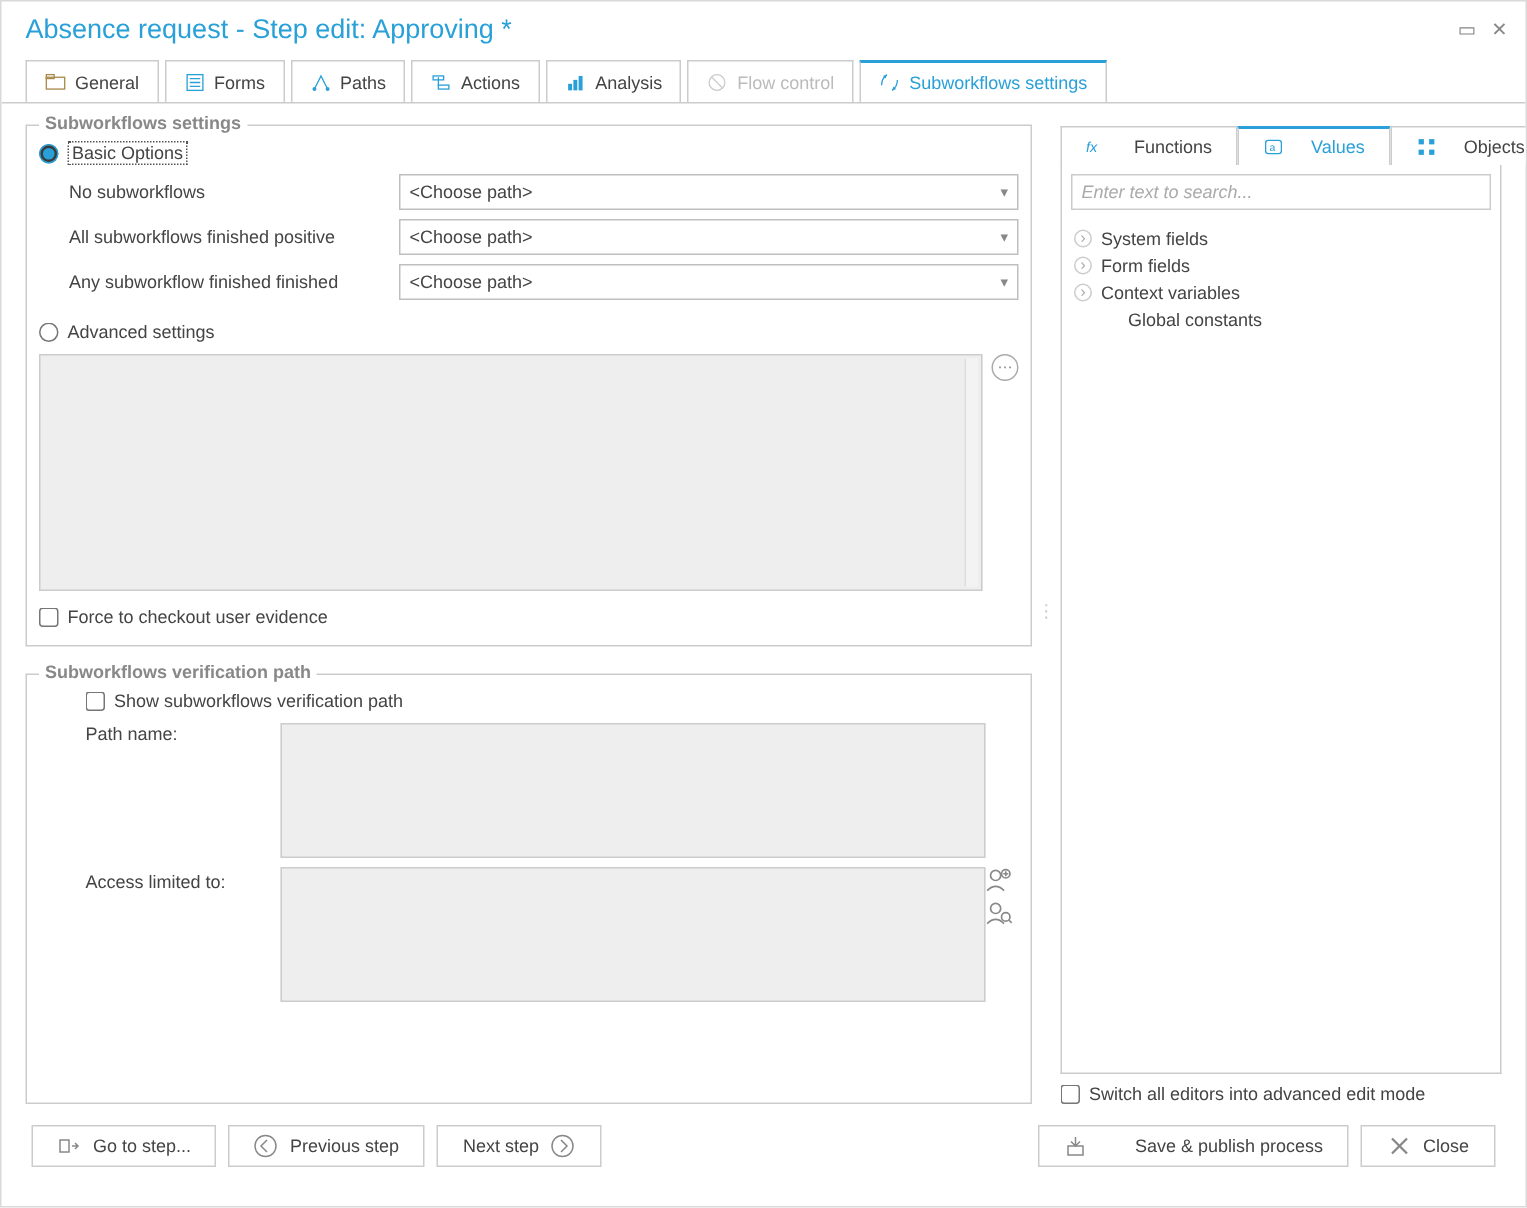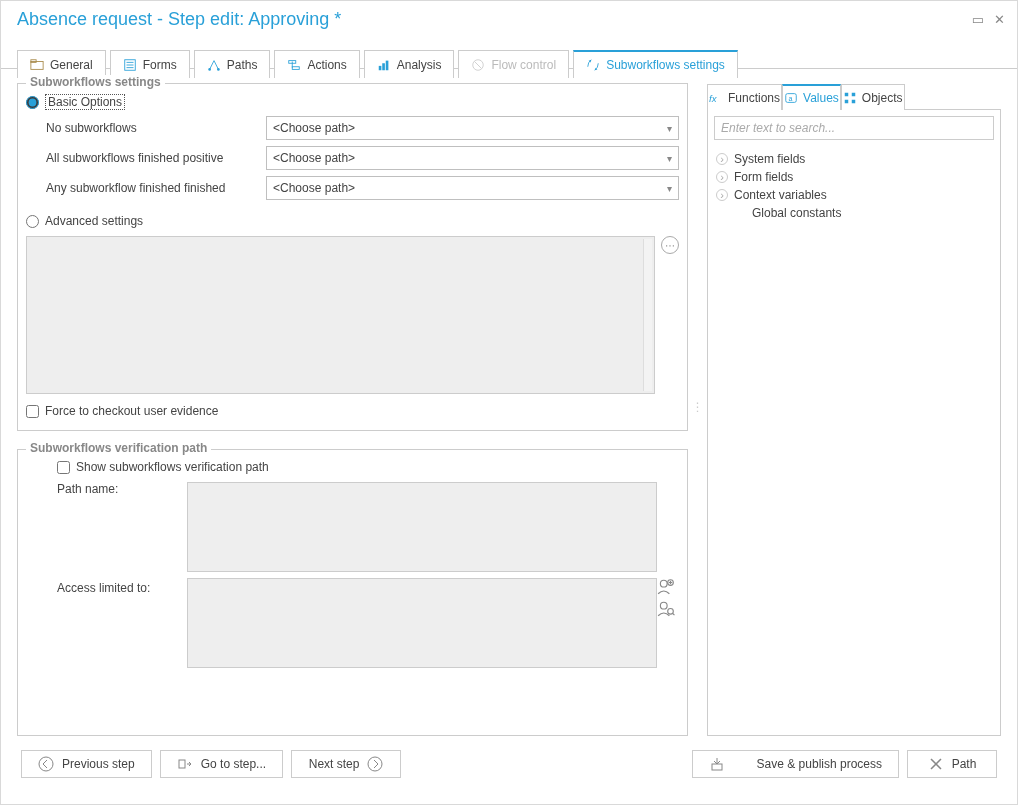--- a/index.html
+++ b/index.html
@@ -2,21 +2,21 @@
 <html><head>
 <meta charset="utf-8">
 <style>
 * { box-sizing: border-box; margin: 0; padding: 0; }
 body { font-family: "Segoe UI", Tahoma, sans-serif; font-size: 12px; color: #444; background: #fff; width: 1018px; height: 805px; position: relative; border: 1px solid #d9d9d9; overflow: hidden; }
 .title-bar { display: flex; align-items: center; justify-content: space-between; padding: 8px 12px 6px 16px; }
 .title-text { font-size: 18px; color: #29a0d8; font-weight: 400; }
 .title-controls { display: flex; gap: 10px; color: #888; }
 .title-controls span { cursor: pointer; font-size: 13px; }
 .tabs-row { display: flex; padding: 0 16px; border-bottom: 1px solid #ccc; margin-top: 4px; }
-.tab { display: flex; align-items: center; gap: 6px; padding: 6px 12px; border: 1px solid #ccc; border-bottom: none; margin-right: 4px; background: #fff; cursor: pointer; position: relative; top: 10px; height: 28px; }
+.tab { display: flex; align-items: center; gap: 6px; padding: 6px 12px; border: 1px solid #ccc; border-bottom: none; margin-right: 4px; background: #fff; cursor: pointer; position: relative; top: 0; height: 28px; }
 .tab.active { border-top: 2px solid #29a0d8; color: #29a0d8; }
 .tab.disabled { color: #bbb; }
 .tab-icon { width: 14px; height: 14px; display: inline-flex; }
 .body-area { display: flex; padding: 8px 16px; gap: 8px; height: 675px; }
 .left-col { flex: 1; display: flex; flex-direction: column; }
 .right-col { width: 294px; display: flex; flex-direction: column; }
 .groupbox { border: 1px solid #ccc; padding: 4px 8px 12px; position: relative; margin-top: 6px; }
 .groupbox-title { position: absolute; top: -9px; left: 8px; background: #fff; padding: 0 4px; font-weight: bold; color: #888; font-size: 12px; }
 .radio-row { display: flex; align-items: center; gap: 6px; margin: 6px 0; }
 input[type=radio] { accent-color: #29a0d8; }
@@ -28,21 +28,21 @@
 .adv-area { margin-top: 8px; margin-left: 0; display: flex; gap: 6px; }
 .adv-textbox { flex: 1; height: 158px; background: #eee; border: 1px solid #ccc; position: relative; }
 .adv-side { width: 18px; display: flex; flex-direction: column; gap: 4px; }
 .round-btn { width: 18px; height: 18px; border: 1px solid #aaa; border-radius: 50%; display: flex; align-items: center; justify-content: center; font-size: 10px; color: #888; cursor: pointer; background: #fff; }
 .chk-row { display: flex; align-items: center; gap: 6px; margin-top: 10px; }
 input[type=checkbox] { accent-color: #29a0d8; }
 .vp-grid { display: grid; grid-template-columns: 130px 1fr 22px; row-gap: 6px; margin-top: 8px; align-items: flex-start; }
 .vp-box { height: 90px; background: #eee; border: 1px solid #ccc; }
 .vp-icons { display: flex; flex-direction: column; gap: 4px; }
 .right-tabs { display: flex; border-bottom: 1px solid #ccc; margin-top: 6px; }
-.rtab { display: flex; align-items: center; gap: 5px; padding: 5px 1px; border: 1px solid #ccc; border-bottom: none; background: #fff; cursor: pointer; position: relative; top: 1px; height: 26px; }
+.rtab { display: flex; align-items: center; gap: 18px; padding: 5px 16px; border: 1px solid #ccc; border-bottom: none; background: #fff; cursor: pointer; position: relative; top: 1px; height: 26px; }
 .rtab.active { border-top: 2px solid #29a0d8; color: #29a0d8; }
 .right-panel { flex: 1; border: 1px solid #ccc; border-top: none; display: flex; flex-direction: column; }
 .search-inp { margin: 6px; padding: 4px 6px; border: 1px solid #ccc; color: #aaa; font-style: italic; background: #fff; }
 .name-header { background: linear-gradient(#f6f6f6,#e8e8e8); border: 1px solid #ccc; margin: 0 4px; padding: 3px 6px; font-size: 12px; }
 .tree { padding: 4px 8px; flex: 1; overflow: auto; }
 .tree-item { display: flex; align-items: center; gap: 6px; padding: 2px 0; }
 .tree-indent { margin-left: 18px; }
 .exp { width: 12px; height: 12px; display: inline-flex; align-items: center; justify-content: center; color: #aaa; font-size: 11px; border: 1px solid #ccc; border-radius: 50%; }
 .footer { display: flex; justify-content: space-between; padding: 6px 20px; }
 .footer-left, .footer-right { display: flex; gap: 8px; }
@@ -261,44 +261,48 @@
         <div class="tree-item">
             <span class="exp">›</span>
             <span>Context variables</span>
           </div>
         <div class="tree-item tree-indent">
             <span style="width:12px;"></span>
             <span>Global constants</span>
           </div>
       </div>
     </div>
+    <div class="chk-row" style="margin-top:6px;">
+      <input type="checkbox" style="">
+      <span>Switch all editors into advanced edit mode</span>
+    </div>
   </div>
 </div>
 
 <div class="footer">
   <div class="footer-left">
     <div class="fbtn">
       <span class="fbtn-icon">
           <svg viewBox="0 0 16 16">
+            <rect x="2" y="4" width="6" height="8" fill="none" stroke="#888"></rect>
+            <path d="M10 8 L14 8 M12 6 L14 8 L12 10" fill="none" stroke="#888"></path>
+          </svg>
+        </span>
+      <span>Go to step...</span>
+    </div>
+    <div class="fbtn">
+      <span class="fbtn-icon">
+          <svg viewBox="0 0 16 16">
             <circle cx="8" cy="8" r="7" fill="none" stroke="#888"></circle>
             <path d="M9 4 L5 8 L9 12" fill="none" stroke="#888"></path>
           </svg>
         </span>
       <span>Previous step</span>
     </div>
     <div class="fbtn">
-      <span class="fbtn-icon">
-          <svg viewBox="0 0 16 16">
-            <rect x="2" y="4" width="6" height="8" fill="none" stroke="#888"></rect>
-            <path d="M10 8 L14 8 M12 6 L14 8 L12 10" fill="none" stroke="#888"></path>
-          </svg>
-        </span>
-      <span>Go to step...</span>
-    </div>
-    <div class="fbtn">
       <span>Next step</span>
       <span class="fbtn-icon">
           <svg viewBox="0 0 16 16">
             <circle cx="8" cy="8" r="7" fill="none" stroke="#888"></circle>
             <path d="M7 4 L11 8 L7 12" fill="none" stroke="#888"></path>
           </svg>
         </span>
     </div>
   </div>
   <div class="footer-right">
@@ -311,16 +315,16 @@
         </span>
       <span>Save &amp; publish process</span>
     </div>
     <div class="fbtn" style="min-width:90px;">
       <span class="fbtn-icon">
           <svg viewBox="0 0 16 16">
             <line x1="3" y1="3" x2="13" y2="13" stroke="#888" stroke-width="1.5"></line>
             <line x1="13" y1="3" x2="3" y2="13" stroke="#888" stroke-width="1.5"></line>
           </svg>
         </span>
-      <span>Path</span>
+      <span>Close</span>
     </div>
   </div>
 </div>
 
 </body></html>

